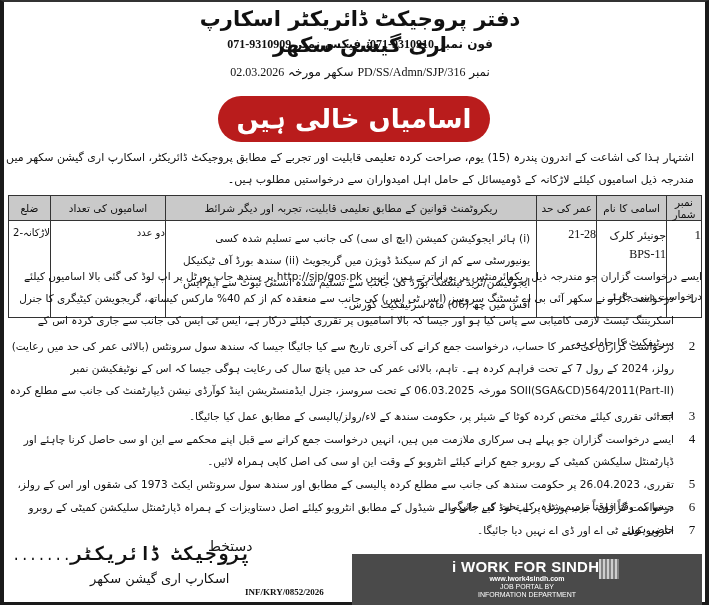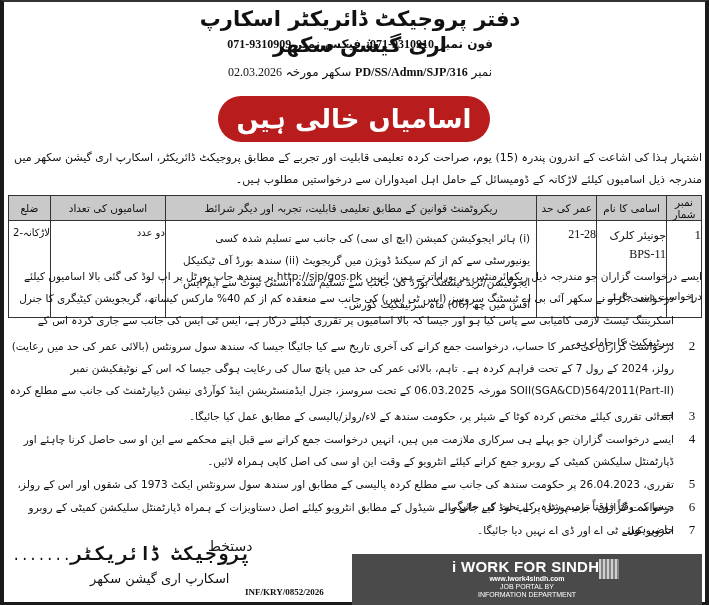--- a/index.html
+++ b/index.html
@@ -12,21 +12,21 @@
   .hdr-title { position: absolute; left: 180px; top: 6px; width: 360px; text-align: center;
                font-size: 21px; font-weight: bold; line-height: 26px; }
   .hdr-phone { position: absolute; left: 180px; top: 36px; width: 360px; text-align: center;
                font-size: 12px; font-weight: bold; line-height: 16px; }
   .hdr-ref { position: absolute; left: 180px; top: 64px; width: 360px; text-align: center;
              font-size: 12px; line-height: 16px; }
   .ltr { direction: ltr; unicode-bidi: embed; font-family: "Liberation Serif", serif; font-weight: bold; }
   .banner { position: absolute; left: 218px; top: 96px; width: 272px; height: 46px;
             background: #b91c1c; border-radius: 23px; color: #fff; text-align: center;
             font-size: 26px; font-weight: bold; line-height: 46px; }
-  .intro { position: absolute; left: 8px; top: 147px; width: 694px; font-size: 11px; line-height: 22px; text-align: right; }
+  .intro { position: absolute; left: 0; top: 147px; width: 694px; font-size: 11px; line-height: 22px; text-align: right; }
   table.posts { position: absolute; left: 8px; top: 195px; width: 694px; border-collapse: collapse; font-size: 10.5px; }
   table.posts th { background: #c9c9c9; font-weight: normal; height: 25px; border: 1px solid #333; text-align: center; }
   table.posts td { border: 1px solid #333; text-align: right; vertical-align: top; padding-top: 6px; }
   table.posts td.req { text-align: right; padding: 6px 6px 2px 6px; line-height: 22px; }
   .c-sno { width: 35px; } .c-name { width: 70px; margin-left: 29px; } .c-age { width: 60px; }
   .c-qual { width: 372px; } .c-count { width: 115px; } .c-dist { width: 42px; }
   .note { position: absolute; left: 8px; top: 266px; width: 694px; font-size: 10.5px; line-height: 20px; text-align: right; }
   .cond { position: absolute; left: 8px; width: 694px; font-size: 10.5px; line-height: 22px; }
   .cond .num { position: absolute; right: 0; width: 20px; text-align: center; font-family: "Liberation Serif", serif; font-size: 13px; }
   .cond .txt { margin-right: 28px; text-align: right; }
@@ -52,21 +52,21 @@
 
 <div class="hdr-phone rtl">
   <span>فون نمبر</span>
   <span class="ltr">071-9310910</span>،
   <span>فیکس نمبر</span>
   <span class="ltr">071-9310909</span>
 </div>
 
 <div class="hdr-ref rtl">
   <span>نمبر</span>
-  <span class="ltr" style="font-weight:bold">PD/SS/Admn/SJP/316</span>
+  <span class="ltr" style="font-weight:normal">PD/SS/Admn/SJP/316</span>
   <span>سکھر مورخہ</span>
   <span class="ltr" style="font-weight:normal">02.03.2026</span>
 </div>
 
 <div class="banner rtl">اسامیاں خالی ہیں</div>
 
 <div class="intro rtl">اشتہار ہذا کی اشاعت کے اندرون پندرہ (15) یوم، صراحت کردہ تعلیمی قابلیت اور تجربے کے مطابق پروجیکٹ ڈائریکٹر، اسکارپ اری گیشن سکھر میں مندرجہ ذیل اسامیوں کیلئے لاڑکانہ کے ڈومیسائل کے حامل اہل امیدواران سے درخواستیں مطلوب ہیں۔</div>
 
 <table class="posts rtl">
   <thead>

